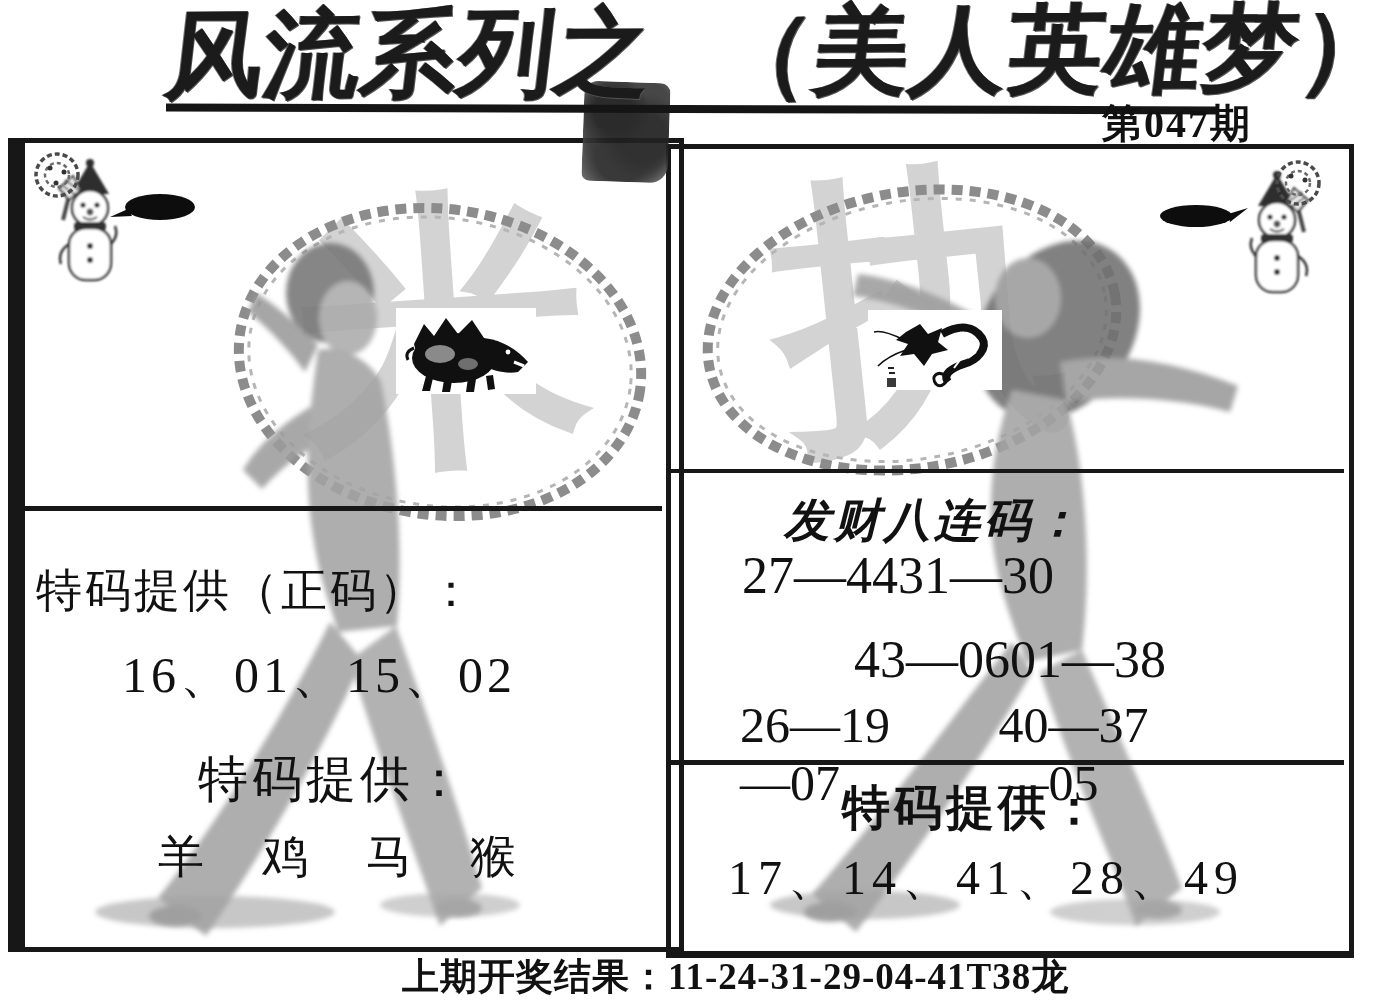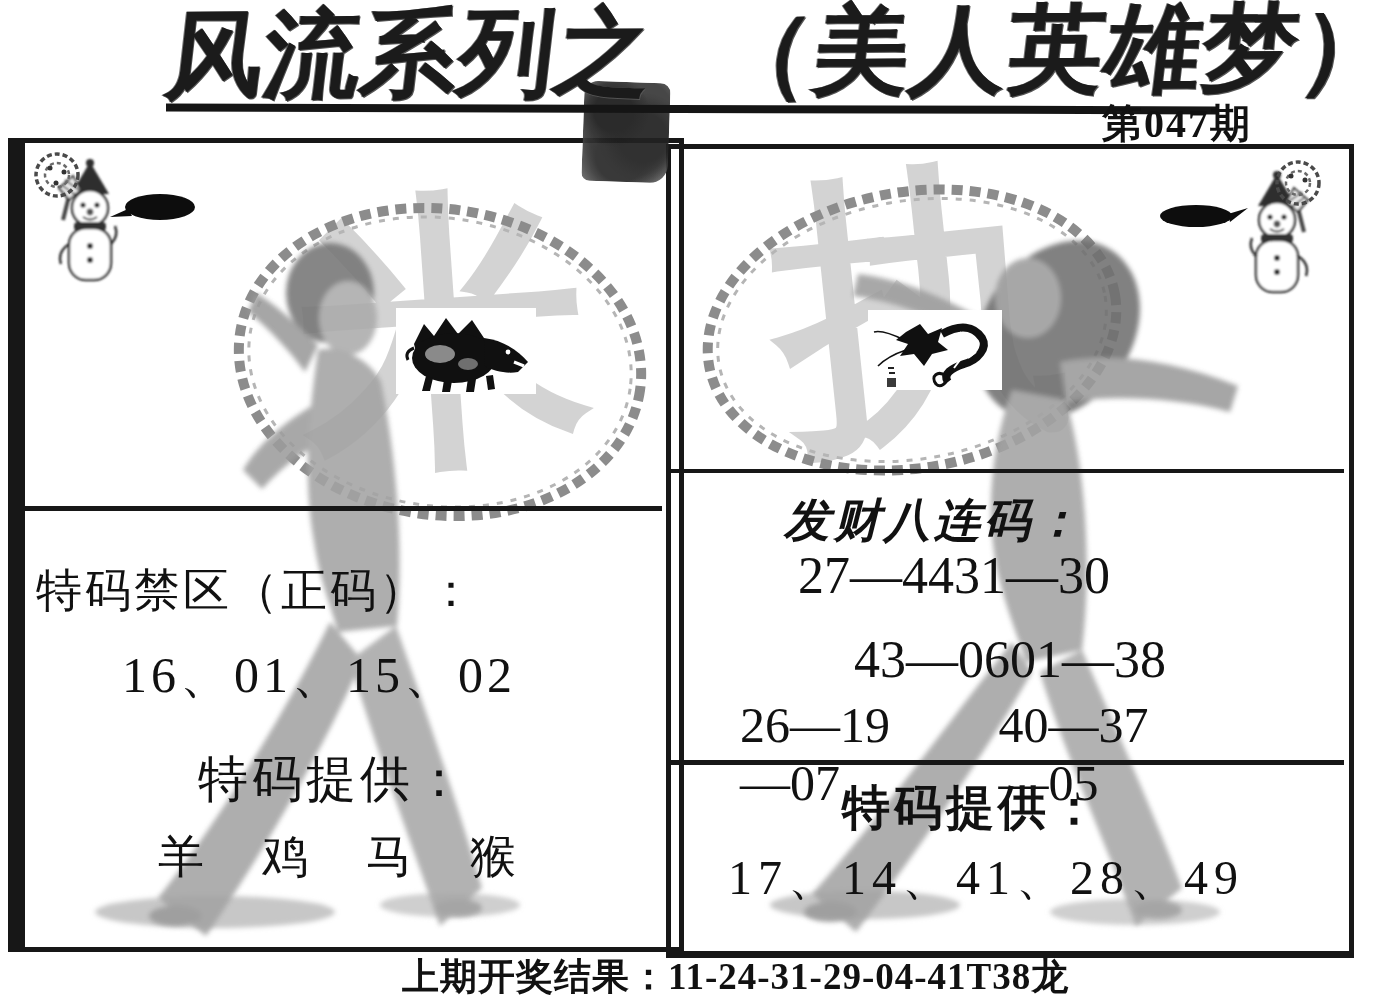--- a/index.html
+++ b/index.html
@@ -60,21 +60,21 @@
   .box-boar{left:396px;top:308px;width:140px;height:86px;}
   .box-dragon{left:868px;top:310px;width:134px;height:80px;}
   
   .cn{z-index:5;white-space:nowrap;}
   .heart-heading{left:36px;top:560px;font-size:46px;letter-spacing:3px;}
   .heart-numbers{left:122px;top:642px;font-size:50px;letter-spacing:4px;}
   .forbidden-heading{left:198px;top:746px;font-size:50px;letter-spacing:4px;}
   .zodiac-row{left:158px;top:826px;font-size:46px;display:flex;gap:58px;}
   .lucky-heading{left:784px;top:490px;font-size:46px;font-weight:bold;letter-spacing:4px;font-style:italic;}
   .num-row{display:flex;z-index:5;font-size:52px;}
-  .row1{left:742px;top:546px;width:424px;justify-content:center;}
+  .row1{left:742px;top:546px;width:424px;justify-content:flex-start;}
   .row2{left:742px;top:630px;width:424px;justify-content:flex-end;}
   .row3{left:740px;top:696px;width:452px;gap:65px;font-size:50px;}
   .special-heading{left:842px;top:776px;font-size:48px;font-weight:bold;letter-spacing:4px;}
   .special-numbers{left:728px;top:846px;font-size:48px;letter-spacing:6px;}
   
   .footer-line{
     left:402px;top:952px;z-index:6;font-size:37px;font-weight:900;
     font-family:Liberation Serif, serif;letter-spacing:1px;white-space:nowrap;
   }
 </style>
@@ -239,21 +239,21 @@
       <path d="M36,30 C24,24 14,20 6,22" stroke="#101010" stroke-width="1.6" fill="none"></path>
       <path d="M38,40 C26,44 16,50 10,56" stroke="#101010" stroke-width="1.6" fill="none"></path>
       <path d="M74,24 C92,14 106,16 114,28 C120,38 110,50 96,54 C84,58 74,64 80,72" stroke="#101010" stroke-width="8" fill="none"></path>
       <path d="M92,22 L98,30 M102,24 L106,34 M108,42 L100,48 M92,50 L86,58" stroke="#ffffff" stroke-width="2"></path>
       <path d="M78,66 C70,60 62,66 68,74 C72,78 80,74 78,66 Z" fill="none" stroke="#101010" stroke-width="3"></path>
       <path d="M20,58 L26,58 M21,63 L27,63" stroke="#222" stroke-width="2"></path>
       <rect x="19" y="68" width="9" height="9" fill="#3a3a3a"></rect>
     </svg>
   </div>
 
-  <div class="abs cn heart-heading">特码禁区（正码）：</div>
+  <div class="abs cn heart-heading">特码提供（正码）：</div>
   <div class="abs cn heart-numbers">16、01、15、02</div>
   <div class="abs cn forbidden-heading">特码提供：</div>
   <div class="abs cn zodiac-row">
     <span>羊</span>
     <span>鸡</span>
     <span>马</span>
     <span>猴</span>
   </div>
 
   <div class="abs cn lucky-heading">发财八连码：</div>

